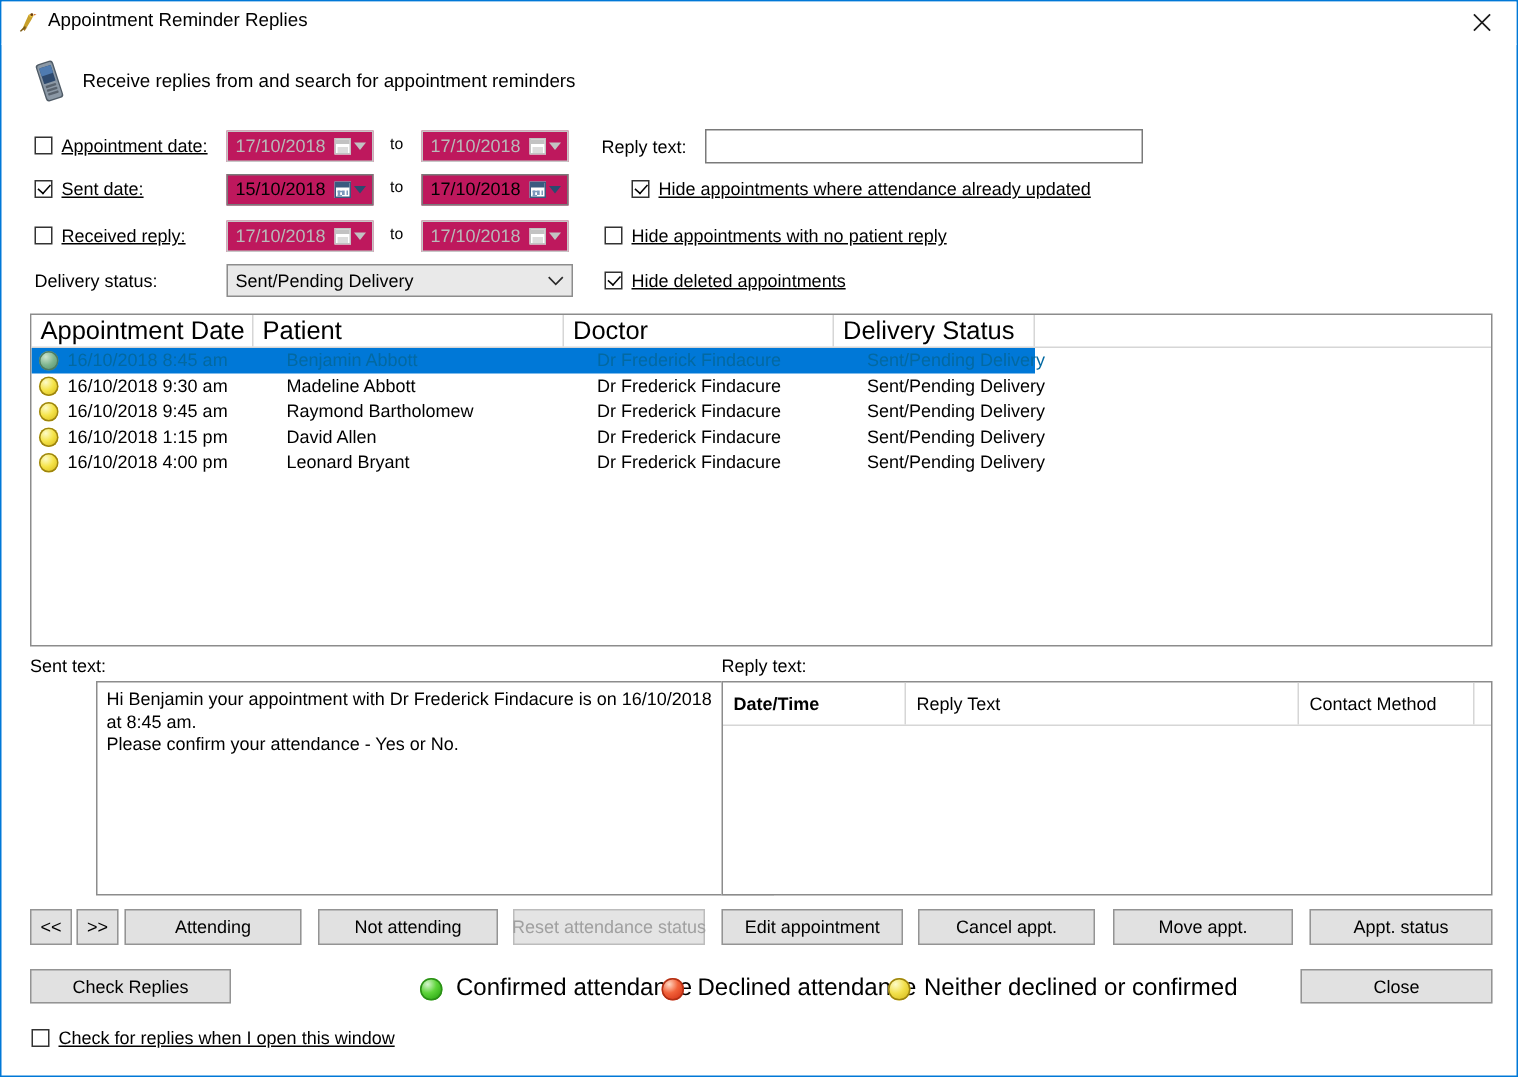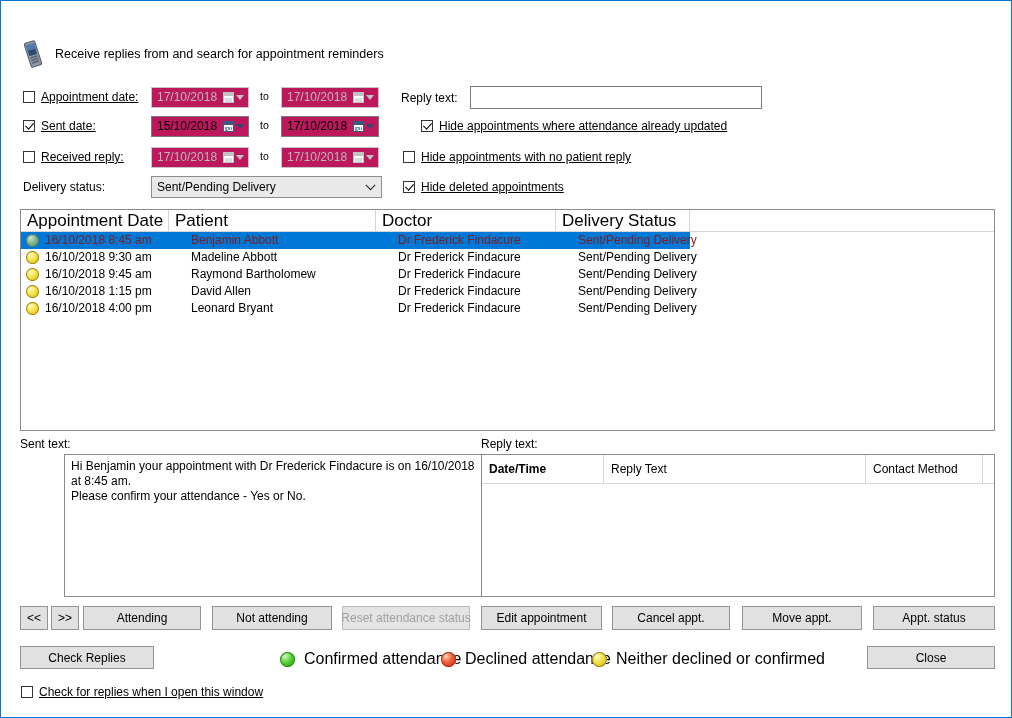--- a/index.html
+++ b/index.html
@@ -245,21 +245,21 @@
     background: #0078d7;
   }
   .grow .cell {
     position: absolute;
     top: 0;
     height: 17px;
     line-height: 17px;
     font-size: 12px;
     white-space: nowrap;
   }
-  .grow.selected .cell { color: #7f1d1d; }
+  .grow.selected .cell { color: #0369a1; }
   .bulb {
     position: absolute;
     left: 5px; top: 2px;
     width: 13px; height: 13px;
     border-radius: 50%;
   }
   .bulb.yellow {
     background: radial-gradient(circle at 35% 30%, #fdfbc8 0%, #f5e44a 42%, #dec323 78%, #b99c12 100%);
     box-shadow: 0 0 0 1px #9c8410 inset;
   }
@@ -372,20 +372,41 @@
   .legend-dot.yellow {
     background: radial-gradient(circle at 34% 28%, #fdfbc8 0%, #f2e04c 42%, #dcc223 78%, #b49a10 100%);
     box-shadow: 0 0 0 1px #9c8410 inset;
   }
 </style>
 </head>
 <body>
 
 <div id="window">
 
+  <div id="titlebar">
+    <span id="title-icon">
+      <svg width="17" height="17" viewBox="0 0 17 17">
+        <path d="M5 13 L9 4 L11 3 L12 5 L11 7 L8 12 Z" fill="#c8a02a"></path>
+        <path d="M9 4 L12 3 L12.5 4.6 L10.4 5.6 Z" fill="#e8c040"></path>
+        <circle cx="11.2" cy="3.8" r="0.9" fill="#6b3c10"></circle>
+        <path d="M12.6 3.2 L14.4 3.9 L12.6 4.3 Z" fill="#d8722a"></path>
+        <path d="M5 13 L8.2 12 L6.4 14.6 Z" fill="#a8761c"></path>
+        <path d="M3.2 14.6 L6.6 11.4 L7.4 12.2 L4 15.2 Z" fill="#7a5a12"></path>
+      </svg>
+    </span>
+    <span id="title-text">Appointment Reminder Replies</span>
+    <div id="close-button">
+      <span>
+        <svg width="12" height="12" viewBox="0 0 12 12">
+          <line x1="0.6" y1="0.6" x2="11.4" y2="11.4" stroke="#1a1a1a" stroke-width="1.1"></line>
+          <line x1="11.4" y1="0.6" x2="0.6" y2="11.4" stroke="#1a1a1a" stroke-width="1.1"></line>
+        </svg>
+      </span>
+    </div>
+  </div>
 
   <span id="banner-icon">
     <svg width="26" height="30" viewBox="0 0 26 30">
       <g transform="rotate(-18 13 15)">
         <rect x="7" y="2" width="12" height="26" rx="2.2" fill="#4f5b66"></rect>
         <rect x="7.9" y="2.9" width="10.2" height="24.2" rx="1.8" fill="#8b98a5"></rect>
         <rect x="9" y="5" width="8" height="11" rx="0.6" fill="#2e4a6e"></rect>
         <rect x="9" y="5" width="8" height="5.5" rx="0.6" fill="#4f7bb0"></rect>
         <rect x="9.4" y="17.4" width="7.2" height="1.6" rx="0.5" fill="#59636e"></rect>
         <rect x="9.4" y="20" width="7.2" height="1.6" rx="0.5" fill="#59636e"></rect>

